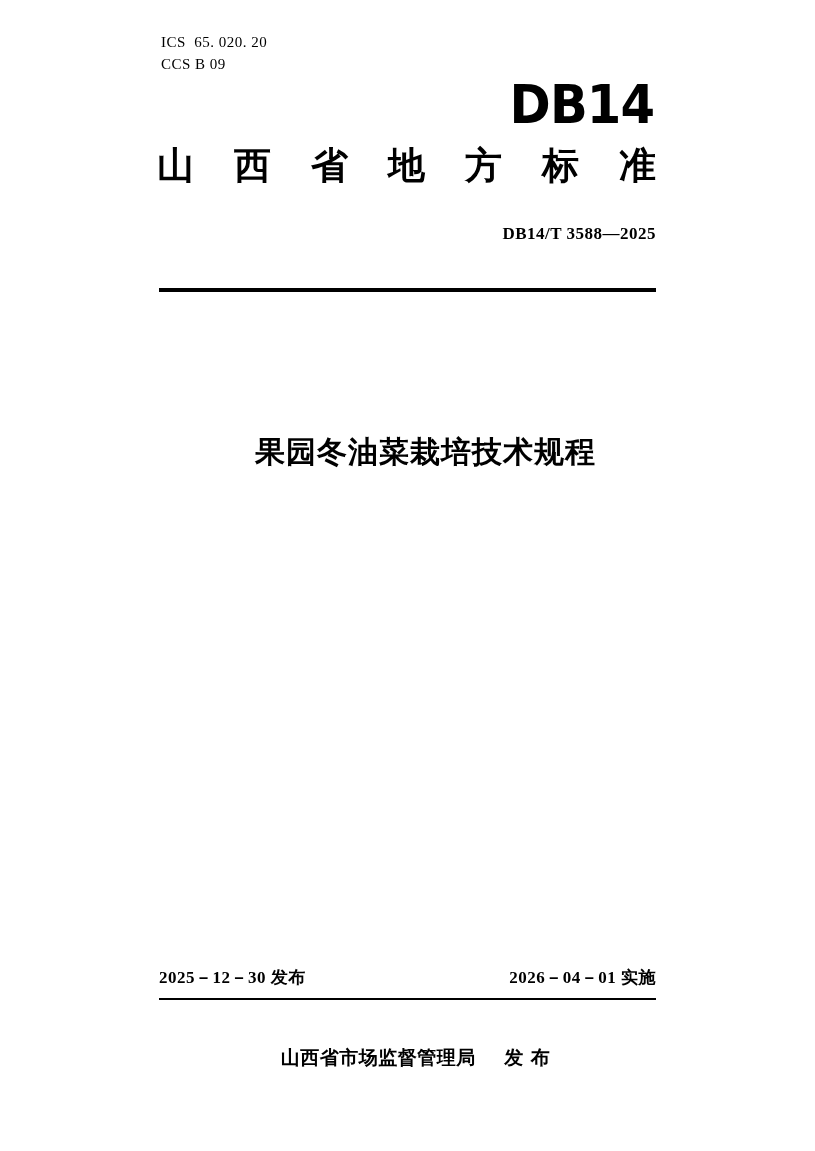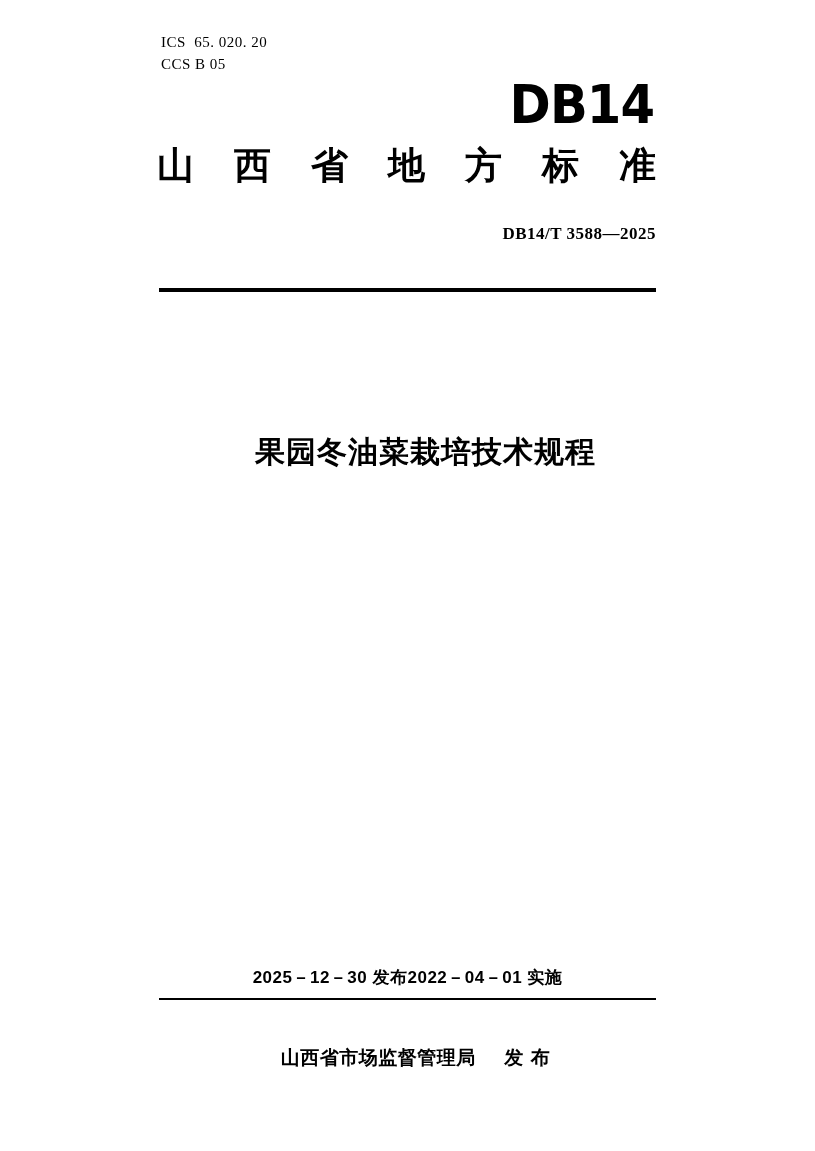--- a/index.html
+++ b/index.html
@@ -110,22 +110,22 @@
     top: 998px;
     height: 2px;
     background: #000000;
   }
   .dates {
     position: absolute;
     left: 88px;
     right: 88px;
     top: 966px;
     display: flex;
-    justify-content: center;
-    font-family: Liberation Sans, sans-serif;
+    justify-content: space-between;
+    font-family: Liberation Serif, serif;
     font-weight: bold;
     font-size: 17px;
     letter-spacing: 0.5px;
   }
 
   
   .publisher {
     position: absolute;
     left: 16px;
     right: 0;
@@ -138,21 +138,21 @@
     white-space: pre;
   }
 </style>
 </head>
 <body>
 
 <div class="page">
 
   <div class="codes">
     <div class="code-line">ICS  65. 020. 20</div>
-    <div class="code-line">CCS B 05</div>
+    <div class="code-line">CCS B 09</div>
   </div>
 
   <div class="db-logo">DB14</div>
 
   <div class="prov-title">
     <span>山</span>
     <span>西</span>
     <span>省</span>
     <span>地</span>
     <span>方</span>
@@ -161,19 +161,19 @@
   </div>
 
   <div class="std-no">DB14/T 3588—2025</div>
 
   <div class="rule-thick"></div>
 
   <div class="doc-title">果园冬油菜栽培技术规程</div>
 
   <div class="dates">
     <div>2025－12－30 发布</div>
-    <div>2022－04－01 实施</div>
+    <div>2026－04－01 实施</div>
   </div>
   <div class="rule-bottom"></div>
 
   <div class="publisher">山西省市场监督管理局    发 布</div>
 
 </div>
 
 </body></html>

